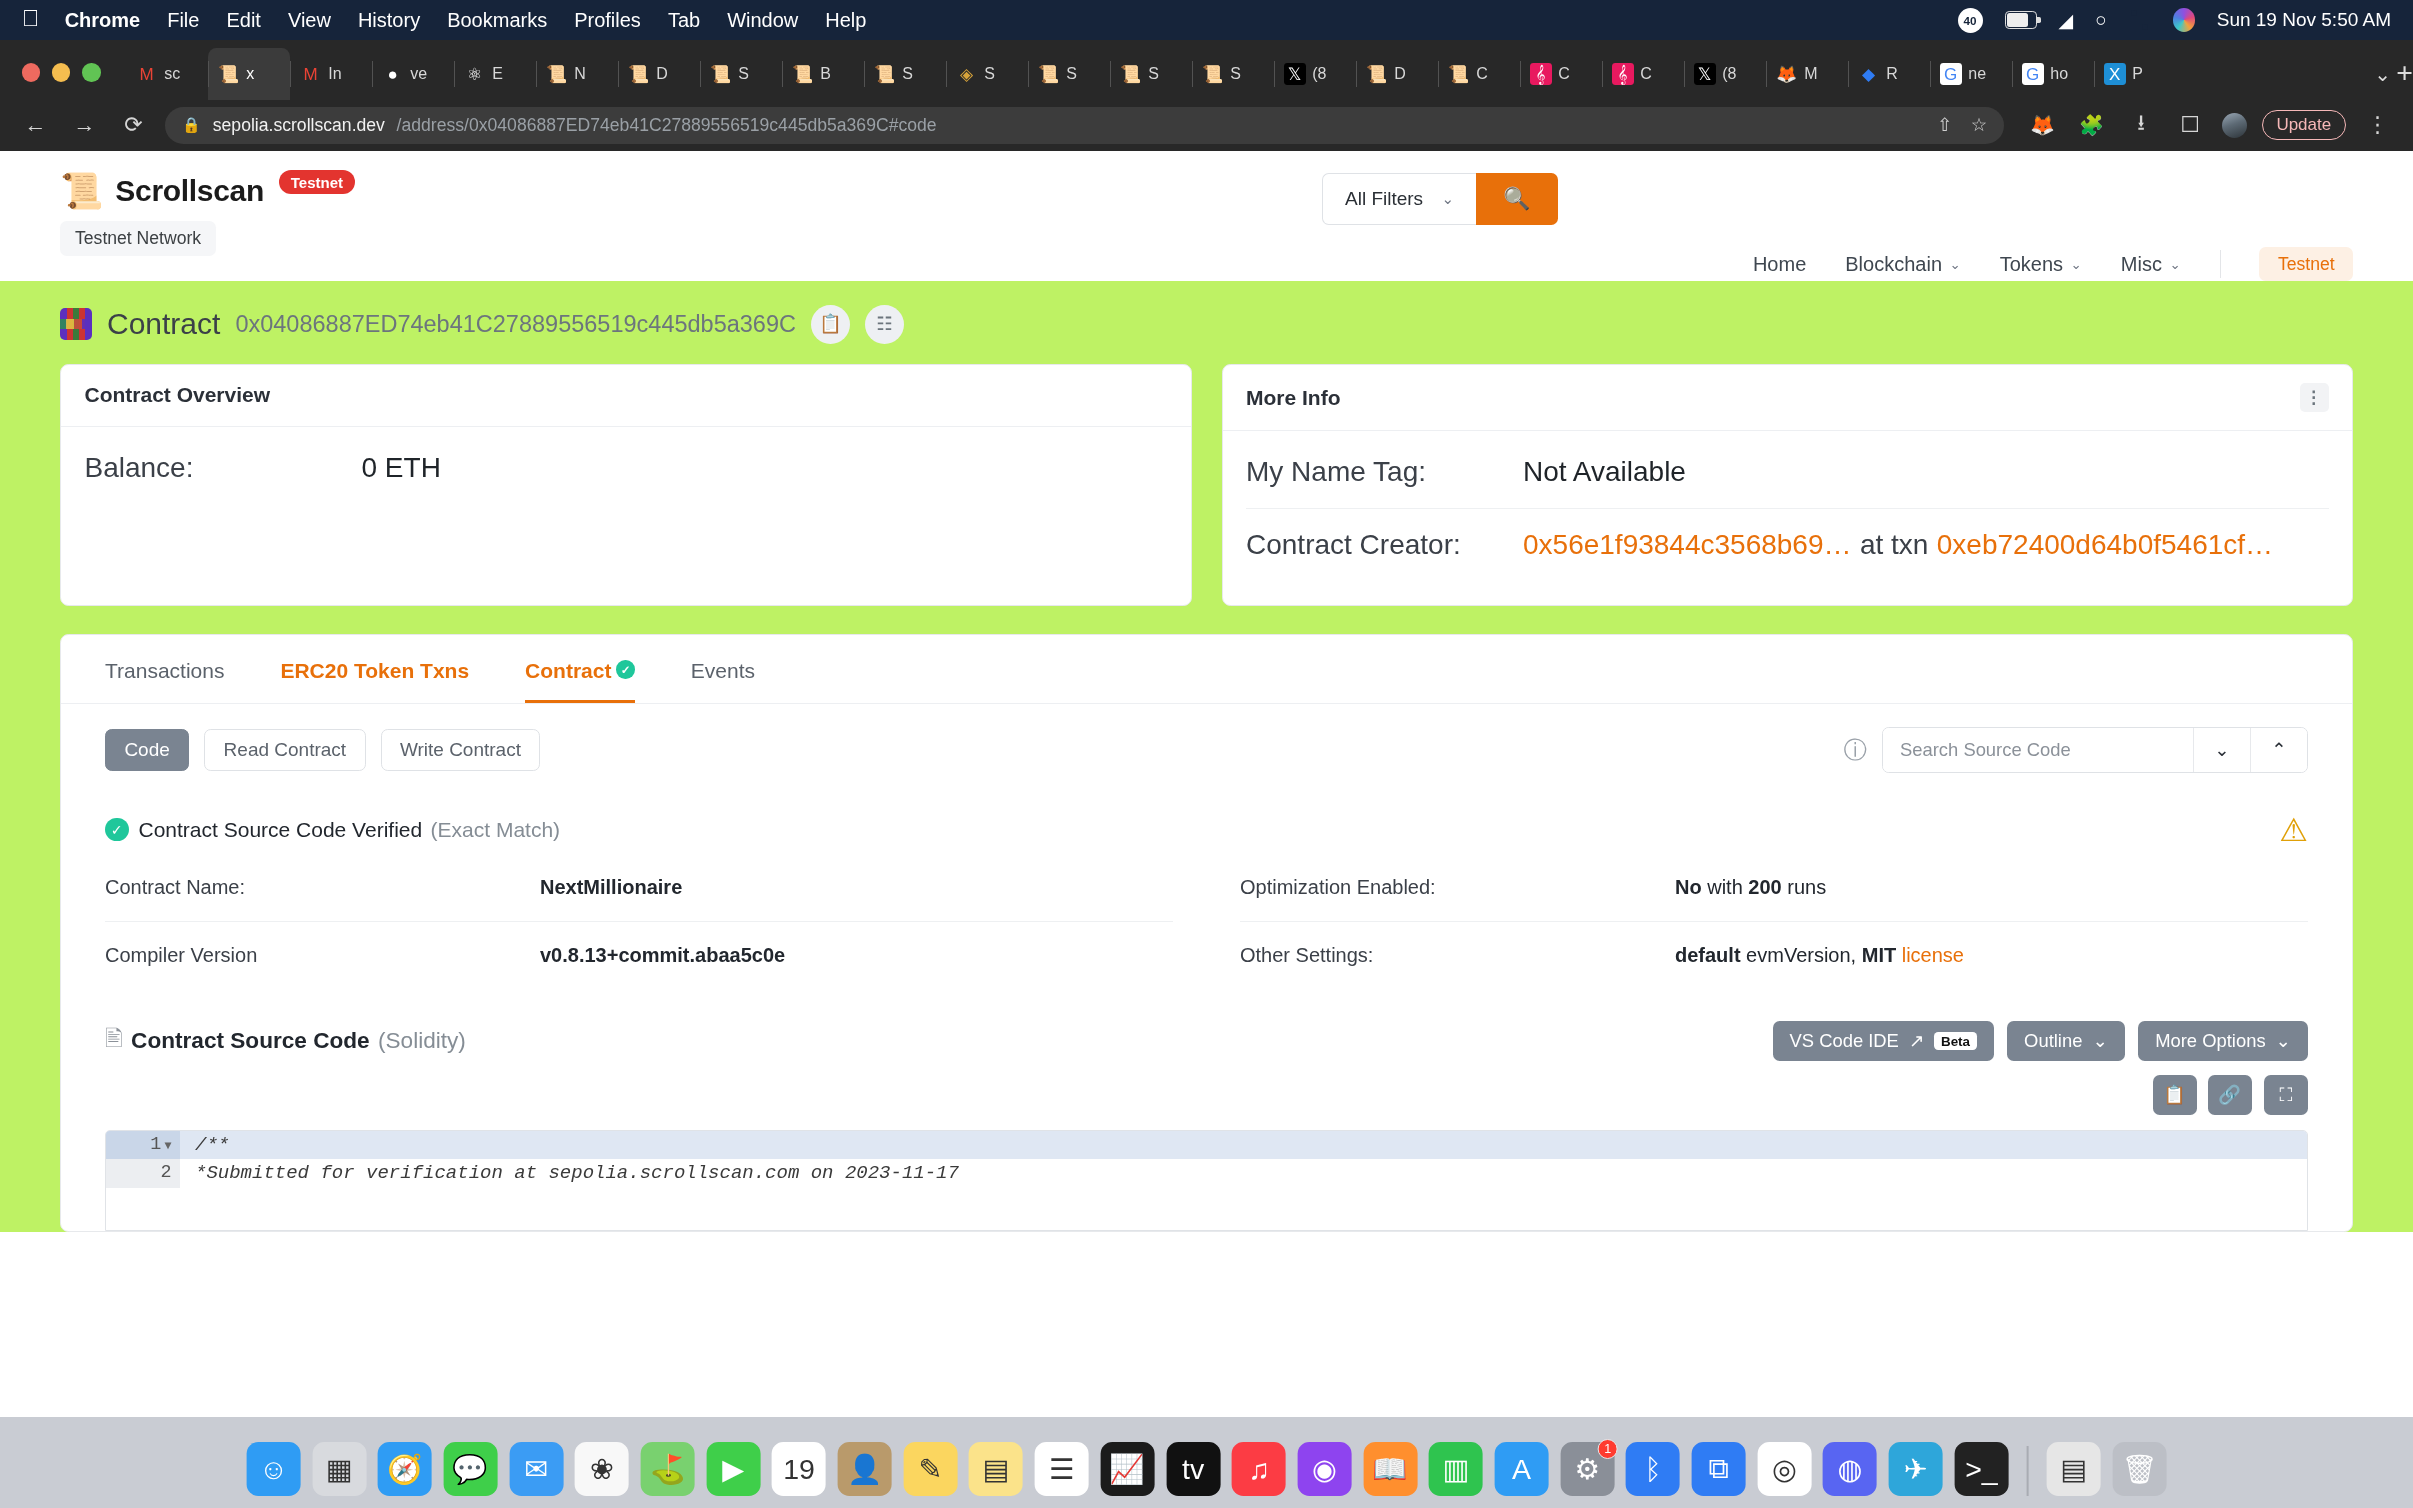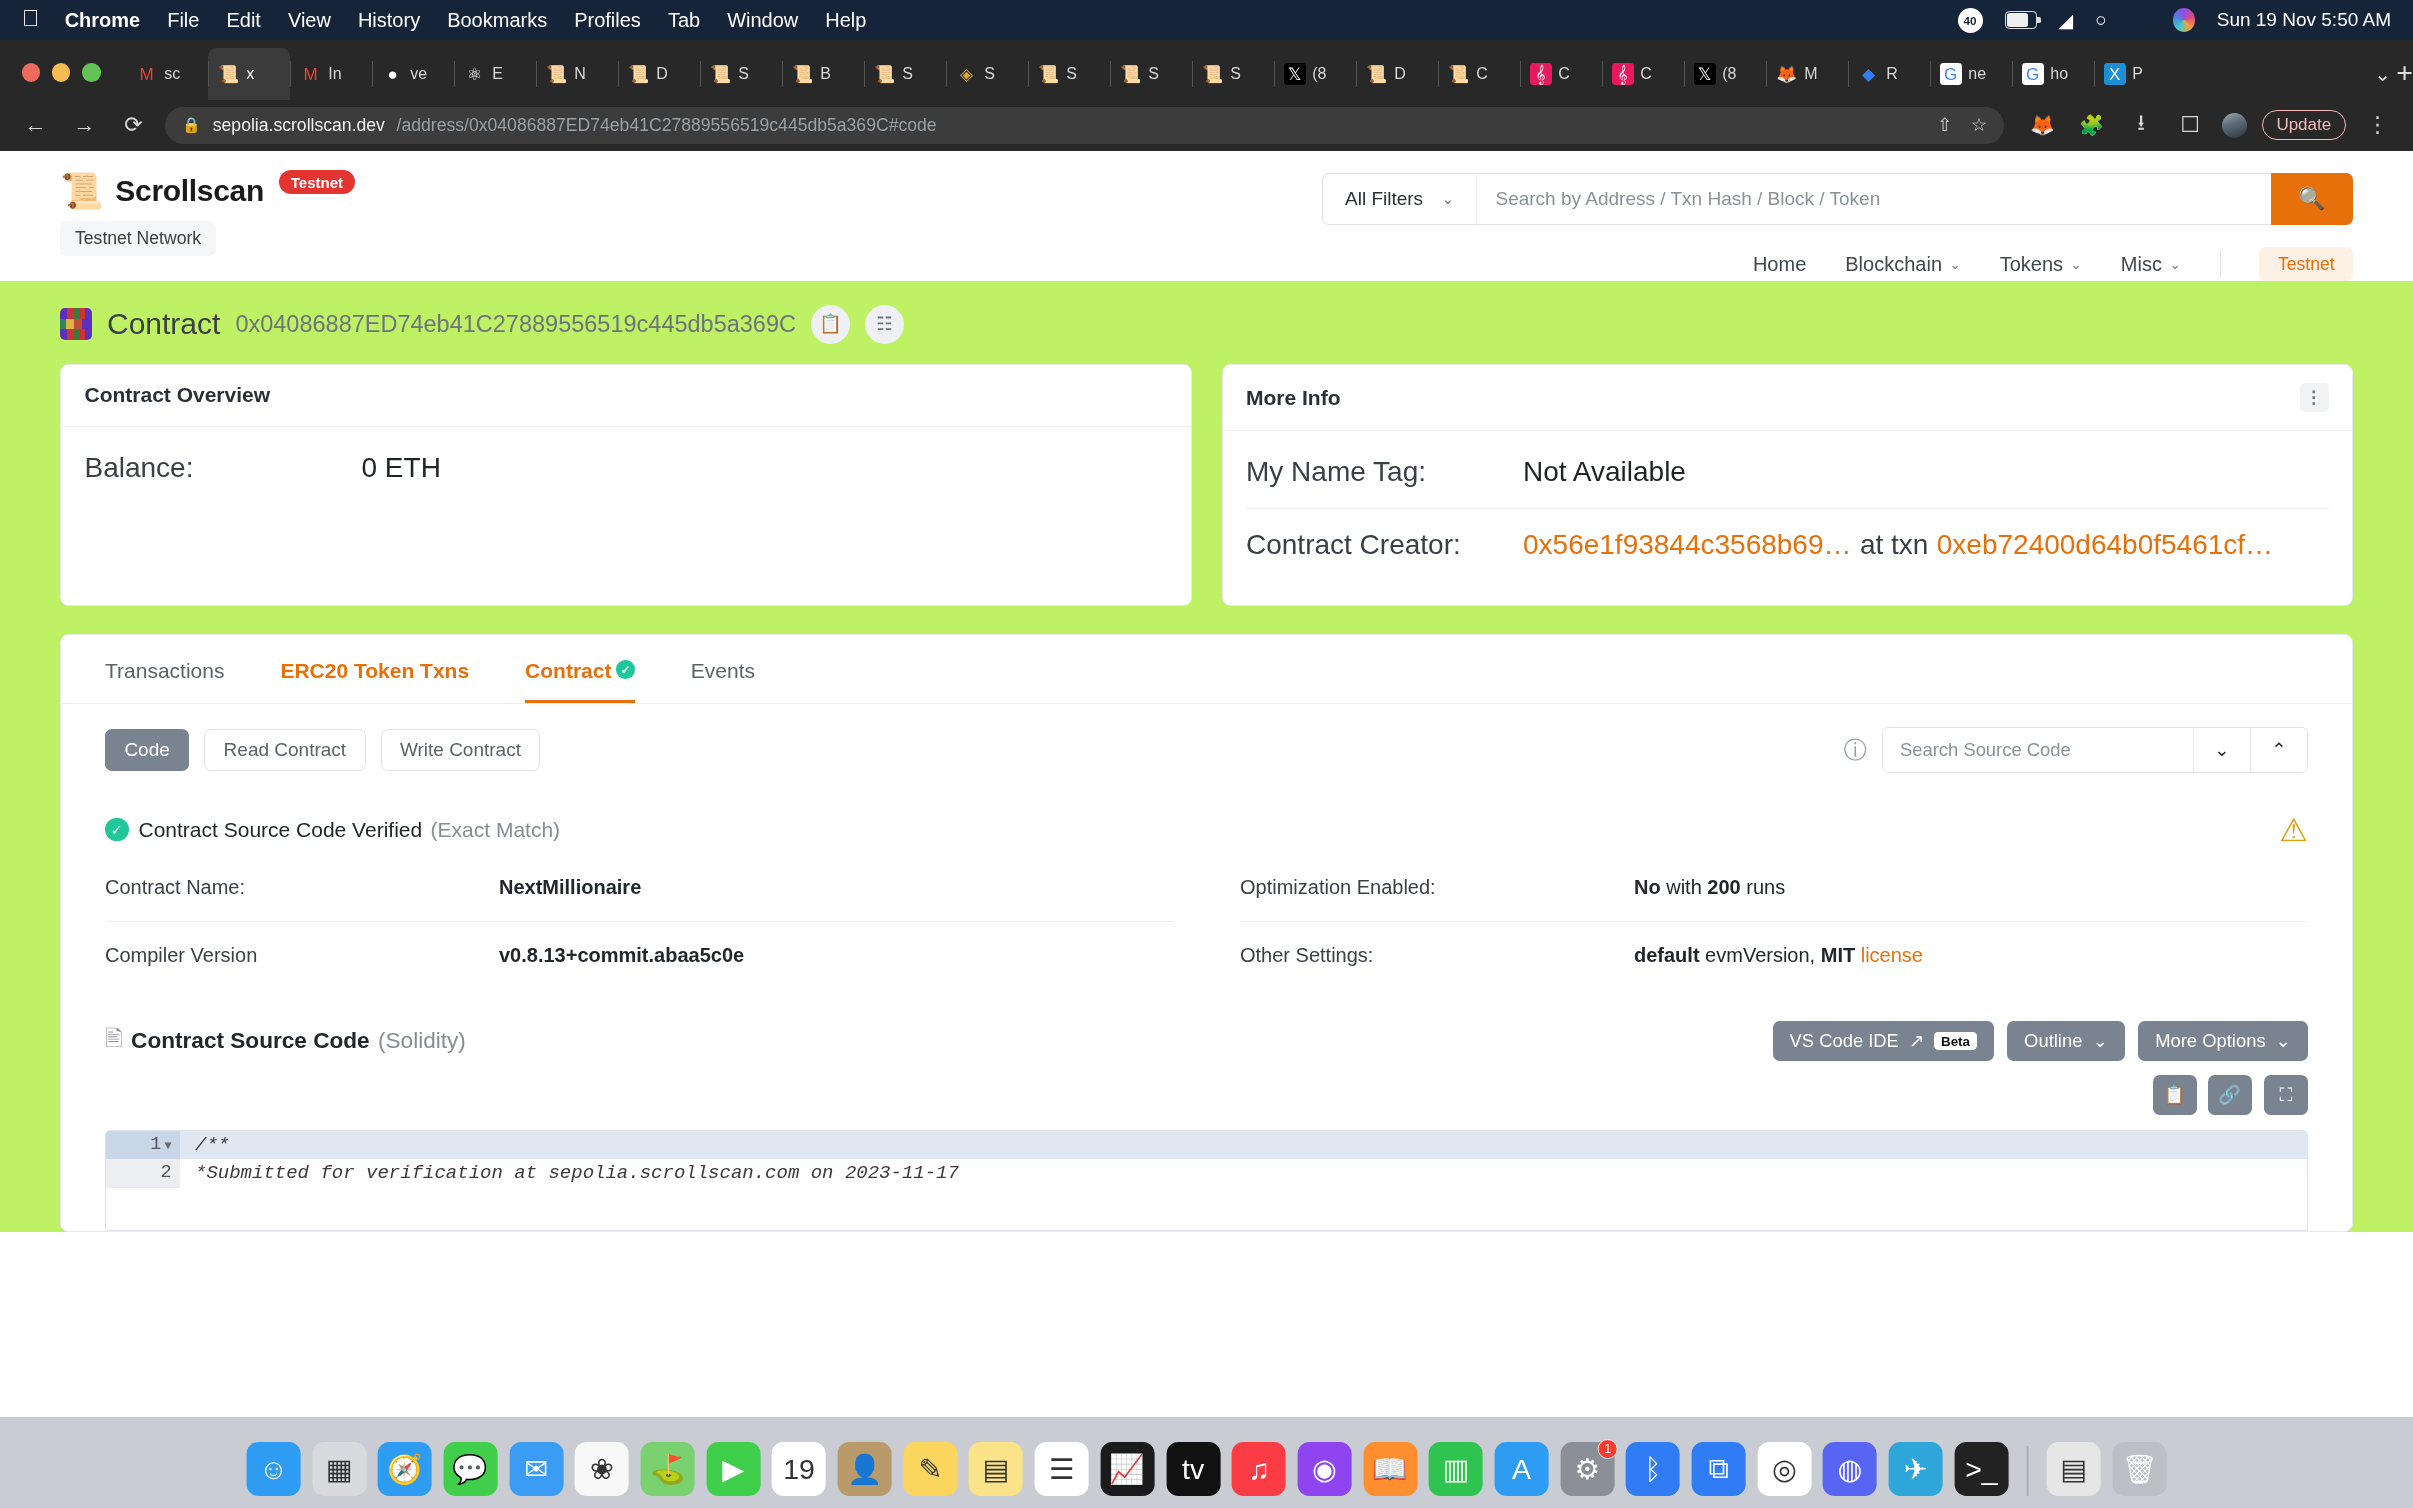--- a/index.html
+++ b/index.html
@@ -264,21 +264,21 @@
   }
   .verif-title { font-size: 21px; font-weight: 400; color: #22272e; }
   .verif-sub { font-size: 21px; color: #858d95; margin-left: 8.4px; }
   .warn-tri { margin-left: auto; color: #e0a008; font-size: 32px; line-height: 1; }
 
   .meta-grid { display: flex; padding: 0 44px; gap: 67px; }
   .meta-col { flex: 1; }
   .meta-row { display: flex; padding: 22px 0; font-size: 20px; align-items: center; }
   .meta-row + .meta-row { border-top: 0.8px solid #eef0f2; }
   .meta-row .mk { width: 394px; flex: none; color: #3b4048; }
-  .meta-row .mv { color: #22272e; }
+  .meta-row .mv { color: #22272e; margin-left: 41px; }
   .b { font-weight: 700; }
 
   .srccode-head { display: flex; align-items: center; padding: 32px 44px 0 44px; }
   .file-ic { color: #8b9199; font-size: 22px; margin-right: 8.4px; }
   .srccode-title { font-size: 22.6px; font-weight: 700; color: #22272e; }
   .srccode-sub { font-size: 22.6px; color: #858d95; margin-left: 8.4px; }
   .sc-actions { margin-left: auto; display: flex; gap: 13.4px; }
   .gbtn {
     background: #7a8491; color: #fff; border-radius: 6.7px; font-size: 18.4px; padding: 9.2px 17px;
     display: flex; align-items: center; gap: 10px;
@@ -530,21 +530,20 @@
         </div>
         <div class="net-chip">Testnet Network</div>
       </div>
 
       <div class="hdr-right">
         <div class="searchbar">
           <div class="filters">
             <span>All Filters</span>
             <span class="chev">⌄</span>
           </div>
-          <input class="search-input" placeholder="Search by Address / Txn Hash / Block / Token" style="">
           <button class="search-go">
             <span>🔍</span>
           </button>
         </div>
         <div class="nav">
           <span class="item">
             <span>Home</span>
           </span>
           <span class="item">
             <span>Blockchain</span>

